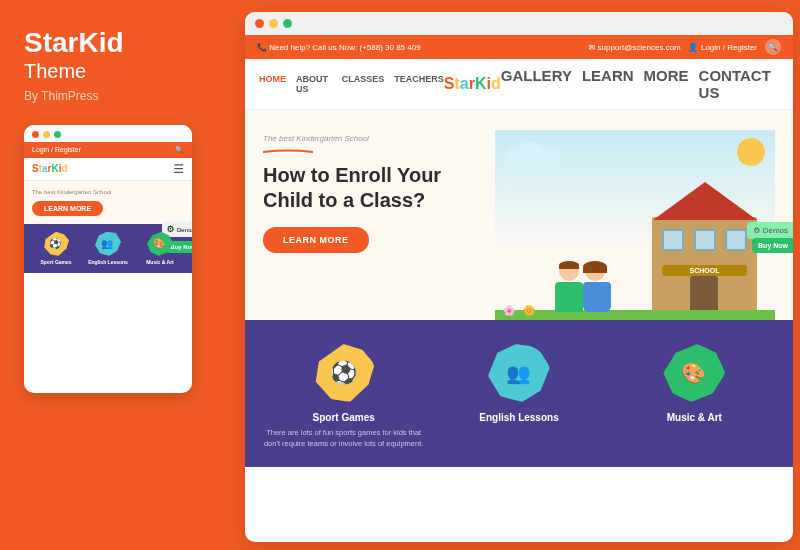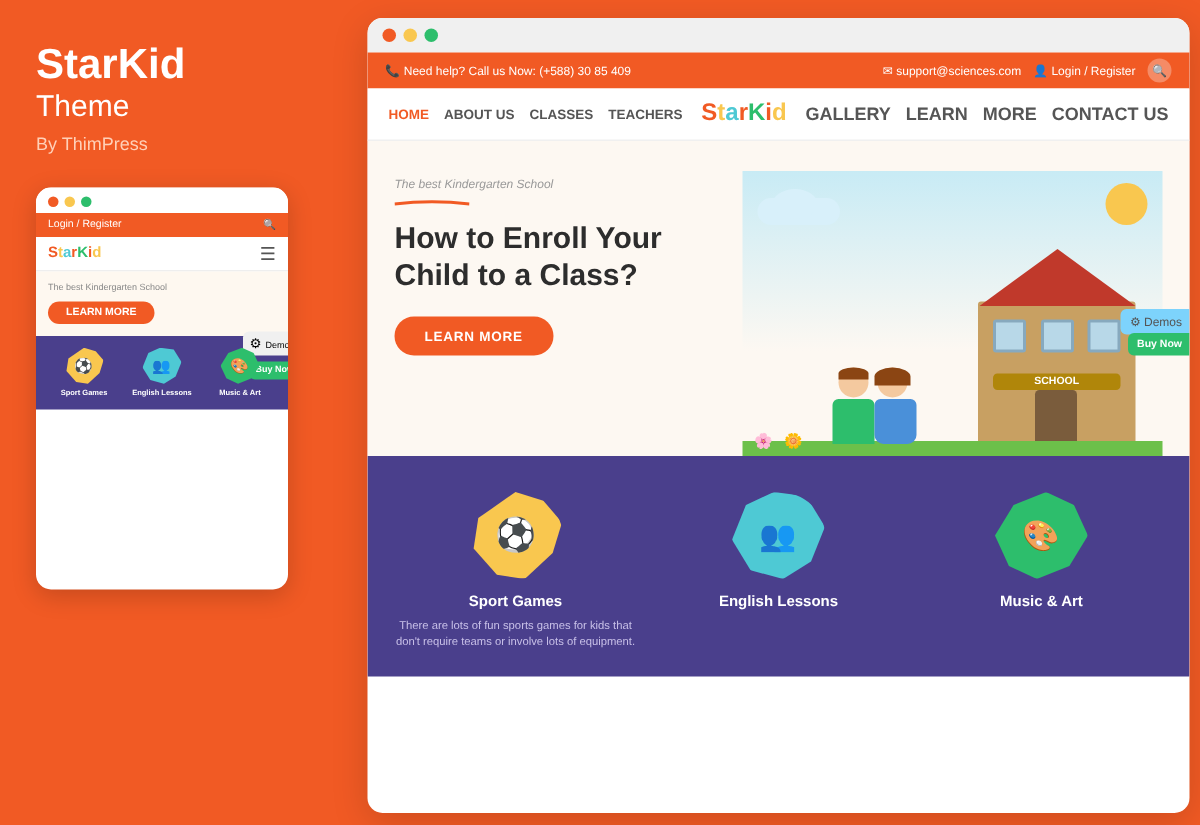--- a/index.html
+++ b/index.html
@@ -192,21 +192,21 @@
       color: #555;
     }
     .nav-logo {
       font-size: 16px;
       font-weight: 900;
     }
     .nav-logo .star-s { color: #f15a24; }
     .nav-right-links {
       display: flex;
       gap: 10px;
-      font-size: 12px;
+      font-size: 15px;
       color: #555;
       font-weight: 600;
     }
 
     
     .site-hero {
       background: #fdf8f2;
       padding: 20px 18px 0 18px;
       display: flex;
       align-items: flex-start;
@@ -260,21 +260,21 @@
       height: 28px;
       background: #f9c74f;
       border-radius: 50%;
     }
 
     
     .demo-badge {
       position: absolute;
       right: -1px;
       top: 112px;
-      background: #7dd3fc;
+      background: #86efac;
       font-size: 8px;
       padding: 4px 6px;
       border-radius: 4px 0 0 4px;
       color: #555;
     }
     .buy-badge {
       position: absolute;
       right: -1px;
       top: 128px;
       background: #2dbe6c;

